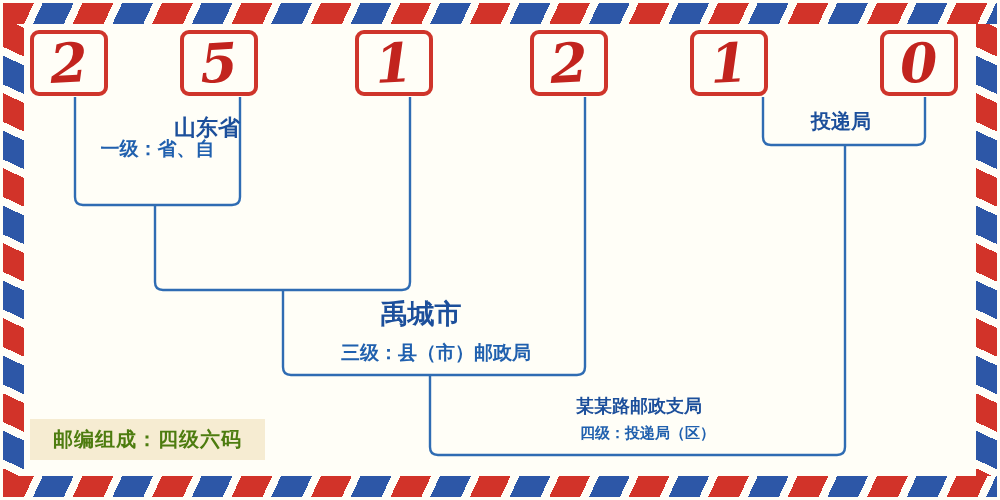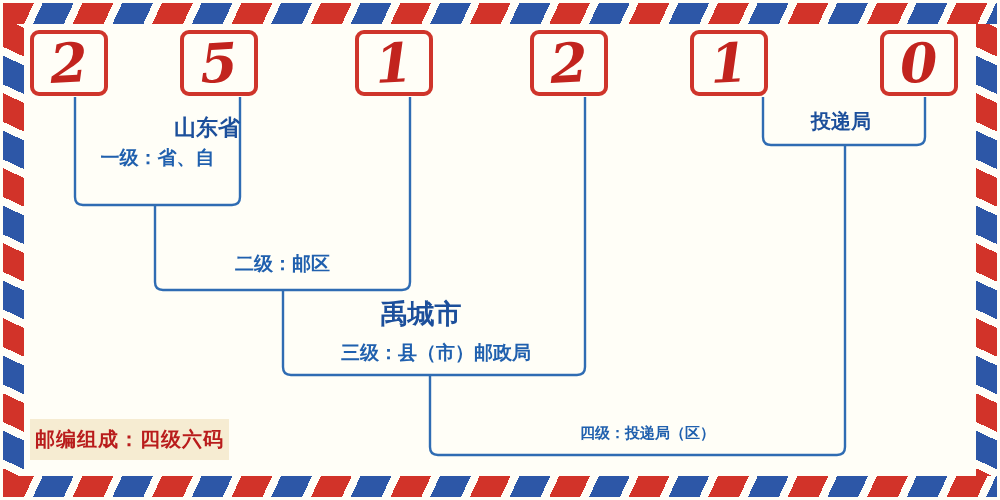--- a/index.html
+++ b/index.html
@@ -46,33 +46,33 @@
     color:#c2241e; transform:rotate(-3deg);
   }
 
   svg.connectors { position:absolute; left:0; top:0; pointer-events:none; }
   svg.connectors path { fill:none; stroke:#2f6cb3; stroke-width:2.4; }
 
   .lbl { position:absolute; text-align:center; color:#2060ae; }
   .lbl-title { font-weight:bold; color:#1c4f9b; }
 
   .l1-name  { left:75px;  top:113px; width:165px; font-size:22px;text-align:right; }
-  .l1-desc  { left:70px;  top:144px; width:175px; font-size:19px; line-height:27px; font-weight:bold; }
+  .l1-desc  { left:70px;  top:135px; width:175px; font-size:19px; line-height:27px; font-weight:bold; }
   .l2-desc  { left:155px; top:251px; width:255px; font-size:19px; font-weight:bold; }
   .l3-name  { left:321px; top:296px; width:200px; font-size:27px; }
   .l3-desc  { left:286px; top:340px; width:300px; font-size:19px; font-weight:bold; }
   .l4-name  { left:539px; top:394px; width:200px; font-size:18px; }
   .l4-desc  { left:540px; top:424px; width:215px; font-size:15px; font-weight:bold; }
   .delivery { left:761px; top:108px; width:160px; font-size:20px; }
 
   .footer-note {
     position:absolute; left:30px; top:419px;
-    background:#f6ecd2; color:#b91c1c;
+    background:#f6ecd2; color:#4d7c0f;
     font-size:20px; font-weight:bold;
-    padding:7px 5px; letter-spacing:1px;
+    padding:7px 23px; letter-spacing:1px;
   }
 </style>
 </head>
 <body>
 
 <div class="canvas">
 
   <div class="band band-left"></div>
   <div class="band band-right"></div>
   <div class="band band-top"></div>
@@ -103,24 +103,24 @@
   </div>
   <div class="digit-box" style="left:880px">
     <span class="digit">0</span>
   </div>
 
   <div class="lbl lbl-title l1-name">山东省</div>
   <div class="lbl l1-desc">
     <div>一级：省、自</div>
   </div>
 
-  <div class="lbl l2-desc">二级：邮区</div>
 
   <div class="lbl lbl-title l3-name">禹城市</div>
   <div class="lbl l3-desc">三级：县（市）邮政局</div>
 
+  <div class="lbl lbl-title l4-name">某某路邮政支局</div>
   <div class="lbl l4-desc">四级：投递局（区）</div>
 
   <div class="lbl lbl-title delivery">投递局</div>
 
   <div class="footer-note">邮编组成：四级六码</div>
 
 </div>
 
 </body></html>

